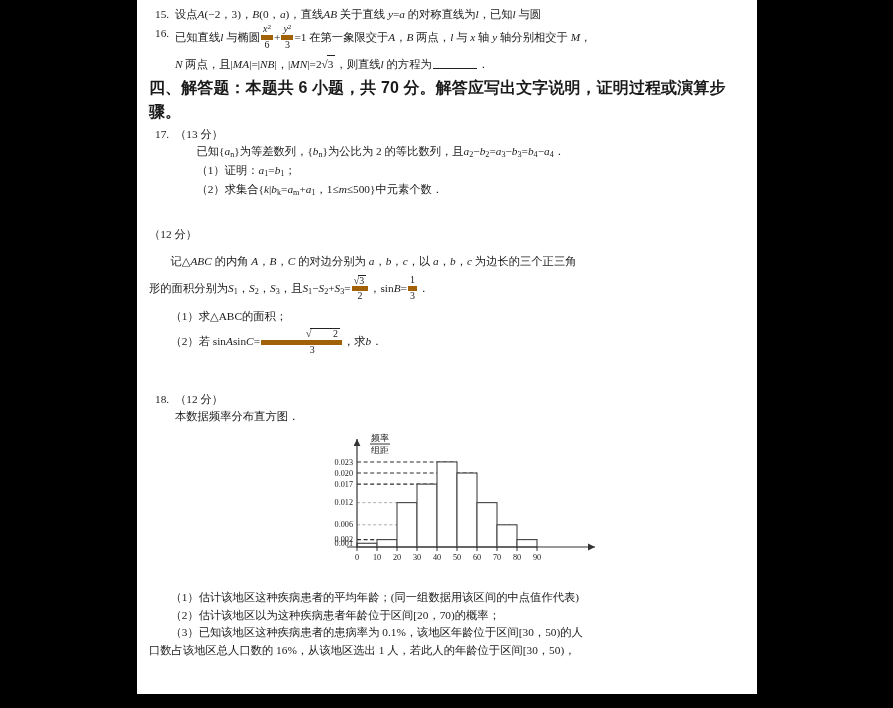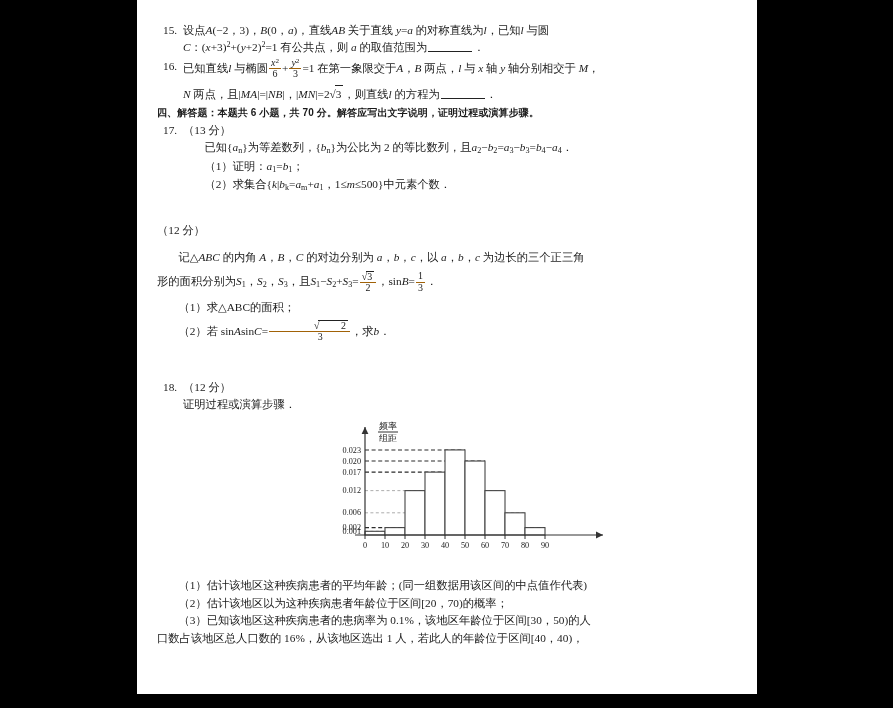--- a/index.html
+++ b/index.html
@@ -13,43 +13,42 @@
   }
   #page {
     position: absolute;
     left: 137px; top: 0px;
     width: 620px; height: 694px;
     background: #ffffff;
     overflow: hidden;
     color: #1a1a1a;
   }
   .content {
-    padding: 22px 12px 0 12px;
+    padding: 6px 12px 0 12px;
     font-size: 11.3px;
     line-height: 1.52;
-    margin-left: 8px;
   }
   .q {
     display: flex;
     margin-bottom: 1px;
   }
   .qnum {
     flex: 0 0 auto;
     width: 26px;
     text-align: left;
     padding-left: 6px;
     box-sizing: border-box;
   }
   .qbody { flex: 1 1 auto; }
   .line { text-indent: 0; }
   .indent { text-indent: 1.9em; }
   .sec-head {
     font-weight: bold;
     font-family: "Liberation Sans", "DejaVu Sans", sans-serif;
-    font-size: 10px;
+    font-size: 16px;
     margin: 2px 0 2px 0;
     letter-spacing: 0.1px;
   }
   .blank {
     display: inline-block;
     width: 44px;
     border-bottom: 1px solid #222;
     vertical-align: -1px;
     margin: 0 1px;
   }
@@ -60,21 +59,21 @@
   .frac {
     display: inline-block;
     vertical-align: middle;
     text-align: center;
     font-size: 0.88em;
     line-height: 1.06;
     margin: 0 1px;
     position: relative;
     top: -0.08em;
   }
-  .frac .num { display: block; border-bottom: 1px solid #a16207; padding: 0 2px; font-family: Liberation Serif, serif; }
+  .frac .num { display: block; border-bottom: 5px solid #a16207; padding: 0 2px; font-family: Liberation Serif, serif; }
   .frac .den { display: block; padding: 0 2px; }
   .sqrt {
     display: inline-block;
     border-top: 1px solid #222;
     padding: 0 2px 0 1px;
     margin-left: -1px;
   }
   .radsign { display:inline-block; font-size:1.0em; }
   .spacer-sm { height: 10px; }
   .spacer-md { height: 26px; }
@@ -102,23 +101,20 @@
 
 <div id="page">
   <div class="content">
 
     <div class="q">
       <div class="qnum">15.</div>
       <div class="qbody">
         <div class="line">
           设点<i>A</i>(−2，3)，<i>B</i>(0，<i>a</i>)，直线<i>AB</i> 关于直线 <i>y</i>=<i>a</i> 的对称直线为<i>l</i>，已知<i>l</i> 与圆
         </div>
-        <div class="line">
-          <i>C</i>：(<i>x</i>+3)<span class="sup">2</span>+(<i>y</i>+2)<span class="sup">2</span>=1 有公共点，则 <i>a</i> 的取值范围为<span class="blank"></span>．
-        </div>
       </div>
     </div>
 
     <div class="q" style="margin-top:2px;">
       <div class="qnum">16.</div>
       <div class="qbody">
         <div class="line">
           已知直线<i>l</i> 与椭圆<span class="frac"><span class="num"><i>x</i><span class="sup">2</span></span><span class="den">6</span></span>+<span class="frac"><span class="num"><i>y</i><span class="sup">2</span></span><span class="den">3</span></span>=1 在第一象限交于<i>A</i>，<i>B</i> 两点，<i>l</i> 与 <i>x</i> 轴 <i>y</i> 轴分别相交于 <i>M</i>，
         </div>
         <div class="line" style="margin-top:4px;">
@@ -163,21 +159,21 @@
         </div>
       </div>
     </div>
 
     <div class="spacer-lg"></div>
 
     <div class="q">
       <div class="qnum">18.</div>
       <div class="qbody">
         <div class="line">（12 分）</div>
-        <div class="line">证明过程或演算步骤．</div>
+        <div class="line">本数据频率分布直方图．</div>
       </div>
     </div>
 
     <div id="chart-wrap">
       <svg id="chart" width="300" height="150" viewBox="0 0 300 150">
 
       <line x1="58" y1="30.94339622641509" x2="158" y2="30.94339622641509" stroke="#2b2b2b" stroke-width="1.1" stroke-dasharray="4 2.6"></line>
           <text x="54" y="33.54339622641509" text-anchor="end" font-family="&quot;Liberation Serif&quot;, serif" font-size="8.2" fill="#1a1a1a">0.023</text>
           <line x1="58" y1="42.0377358490566" x2="178" y2="42.0377358490566" stroke="#2b2b2b" stroke-width="1.1" stroke-dasharray="4 2.6"></line>
           <text x="54" y="44.637735849056604" text-anchor="end" font-family="&quot;Liberation Serif&quot;, serif" font-size="8.2" fill="#1a1a1a">0.020</text>
@@ -228,17 +224,17 @@
           <text x="72" y="10" text-anchor="start" font-family="&quot;Liberation Serif&quot;, serif" font-size="9" fill="#1a1a1a">频率</text>
           <line x1="71" y1="13" x2="91" y2="13" stroke="#1a1a1a" stroke-width="0.9"></line>
           <text x="72" y="22" text-anchor="start" font-family="&quot;Liberation Serif&quot;, serif" font-size="9" fill="#1a1a1a">组距</text>
         </svg>
     </div>
 
     <div class="tail">
       <div class="line indent">（1）估计该地区这种疾病患者的平均年龄；(同一组数据用该区间的中点值作代表)</div>
       <div class="line indent">（2）估计该地区以为这种疾病患者年龄位于区间[20，70)的概率；</div>
       <div class="line indent">（3）已知该地区这种疾病患者的患病率为 0.1%，该地区年龄位于区间[30，50)的人</div>
-      <div class="line">口数占该地区总人口数的 16%，从该地区选出 1 人，若此人的年龄位于区间[40，40)，</div>
+      <div class="line">口数占该地区总人口数的 16%，从该地区选出 1 人，若此人的年龄位于区间[30，50)，</div>
     </div>
 
   </div>
 </div>
 
 </body></html>

